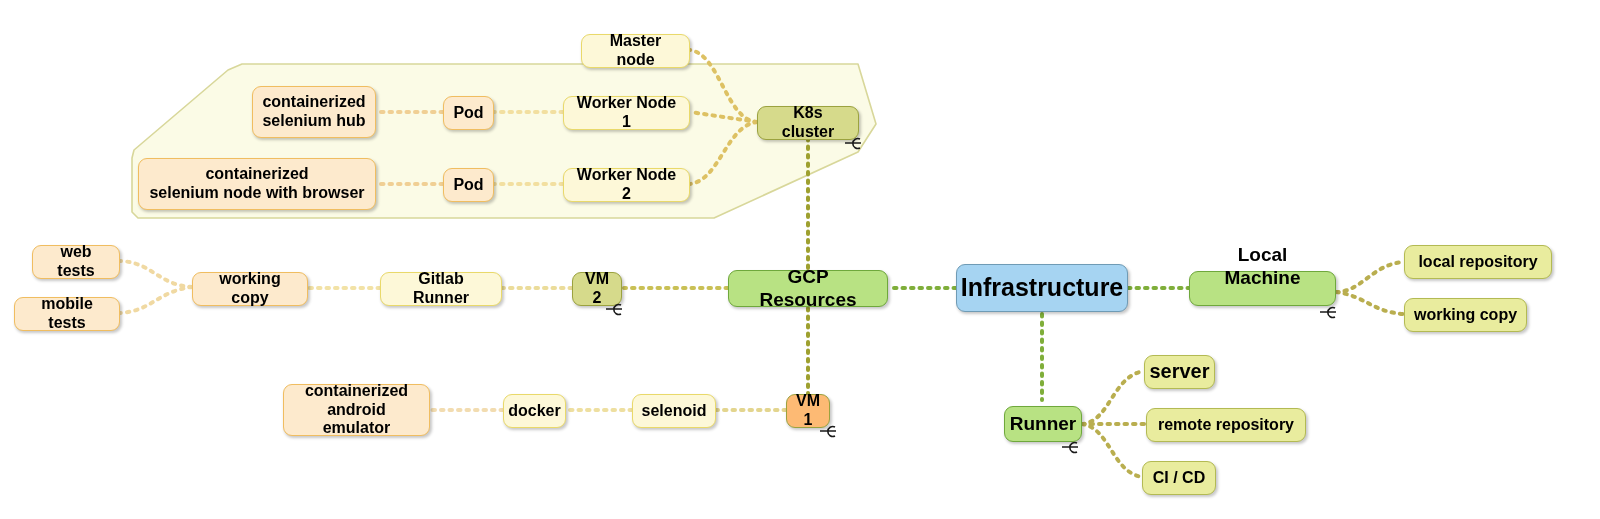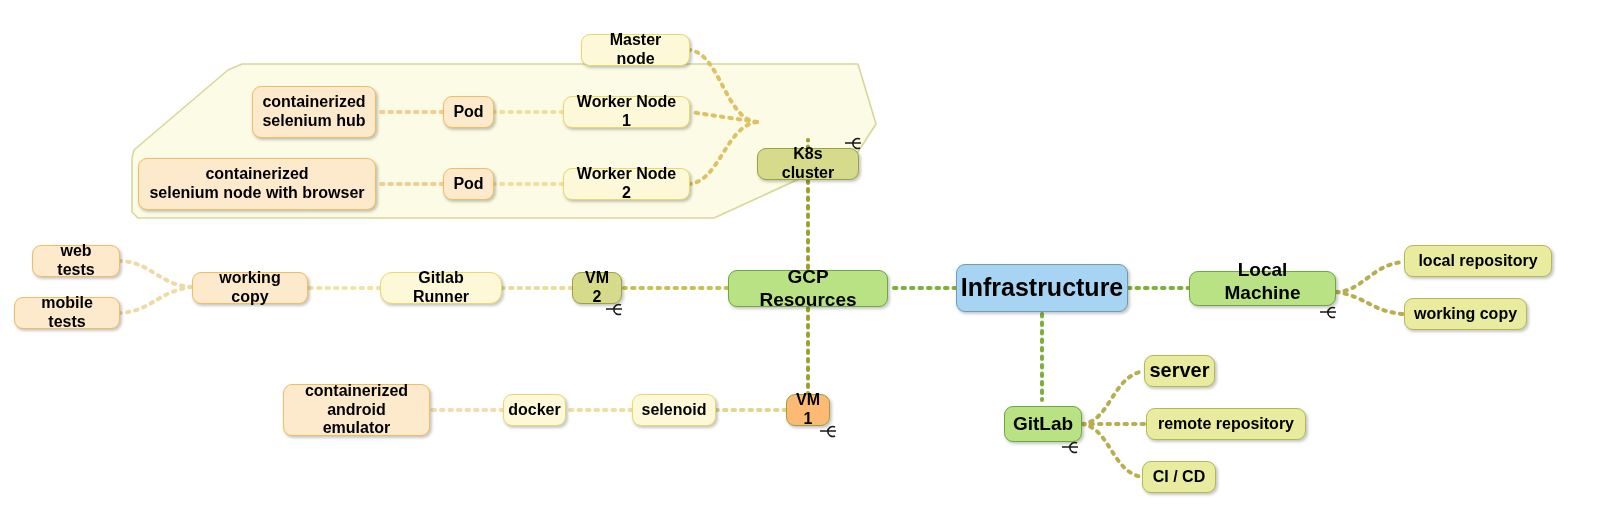--- a/index.html
+++ b/index.html
@@ -32,21 +32,21 @@
     justify-content: center;
     text-align: center;
     border-radius: 9px;
     border-style: solid;
     border-width: 1.5px;
     color: #000000;
     font-weight: bold;
     line-height: 1.18;
     white-space: pre-line;
     box-shadow: 1.5px 2px 3px rgba(0,0,0,0.22);
-    padding: 1px 8px;
+    padding: 16px 8px;
   }
   .collapse-handle {
     position: absolute;
     width: 22px;
     height: 16px;
     color: #1a1a1a;
   }
   .collapse-handle svg { display: block; }
 </style>
 </head>
@@ -106,29 +106,29 @@
   <div class="node" style="left:1189px; top:271px; width:147px; height:35px; background:#b8e283; border-color:#6fa83c; font-size:19px;align-items:flex-end;">
     <span>Local Machine</span>
   </div>
   <div class="collapse-handle" style="left:1318px; top:305px;">
     <svg width="22" height="16" viewBox="0 0 22 16">
         <path d="M2,7 H18 M17,3 A5,5 0 1 0 17,12" fill="none" stroke="#1a1a1a" stroke-width="1.6"></path>
       </svg>
   </div>
 
   <div class="node" style="left:1004px; top:406px; width:78px; height:36px; background:#b8e283; border-color:#6fa83c; font-size:19px;">
-    <span>GitLab</span>
+    <span>Runner</span>
   </div>
   <div class="collapse-handle" style="left:1060px; top:440px;">
     <svg width="22" height="16" viewBox="0 0 22 16">
         <path d="M2,7 H18 M17,3 A5,5 0 1 0 17,12" fill="none" stroke="#1a1a1a" stroke-width="1.6"></path>
       </svg>
   </div>
 
-  <div class="node" style="left:757px; top:106px; width:102px; height:32px; background:#d6da8b; border-color:#9ba23f; font-size:16px;margin-top:42px;">
+  <div class="node" style="left:757px; top:106px; width:102px; height:32px; background:#d6da8b; border-color:#9ba23f; font-size:16px;">
     <span>K8s cluster</span>
   </div>
   <div class="collapse-handle" style="left:843px; top:136px;">
     <svg width="22" height="16" viewBox="0 0 22 16">
         <path d="M2,7 H18 M17,3 A5,5 0 1 0 17,12" fill="none" stroke="#1a1a1a" stroke-width="1.6"></path>
       </svg>
   </div>
 
   <div class="node" style="left:786px; top:394px; width:44px; height:32px; background:#fdba74; border-color:#9ba23f; font-size:16px;">
     <span>VM 1</span>
@@ -184,21 +184,21 @@
 
   <div class="node" style="left:252px; top:86px; width:124px; height:52px; background:#fdeacd; border-color:#f0bd60; font-size:16px;">
     <span>containerized
 selenium hub</span>
   </div>
   <div class="node" style="left:138px; top:158px; width:238px; height:52px; background:#fdeacd; border-color:#f0bd60; font-size:16px;">
     <span>containerized
 selenium node with browser</span>
   </div>
 
-  <div class="node" style="left:380px; top:272px; width:122px; height:32px; background:#fdf8d8; border-color:#e9d96a; font-size:16px;border-radius:12px;">
+  <div class="node" style="left:380px; top:272px; width:122px; height:32px; background:#fdf8d8; border-color:#e9d96a; font-size:16px;">
     <span>Gitlab Runner</span>
   </div>
   <div class="node" style="left:192px; top:272px; width:116px; height:32px; background:#fdeacd; border-color:#f0bd60; font-size:16px;">
     <span>working copy</span>
   </div>
   <div class="node" style="left:32px; top:245px; width:88px; height:32px; background:#fdeacd; border-color:#f0bd60; font-size:16px;">
     <span>web tests</span>
   </div>
   <div class="node" style="left:14px; top:297px; width:106px; height:32px; background:#fdeacd; border-color:#f0bd60; font-size:16px;">
     <span>mobile tests</span>

